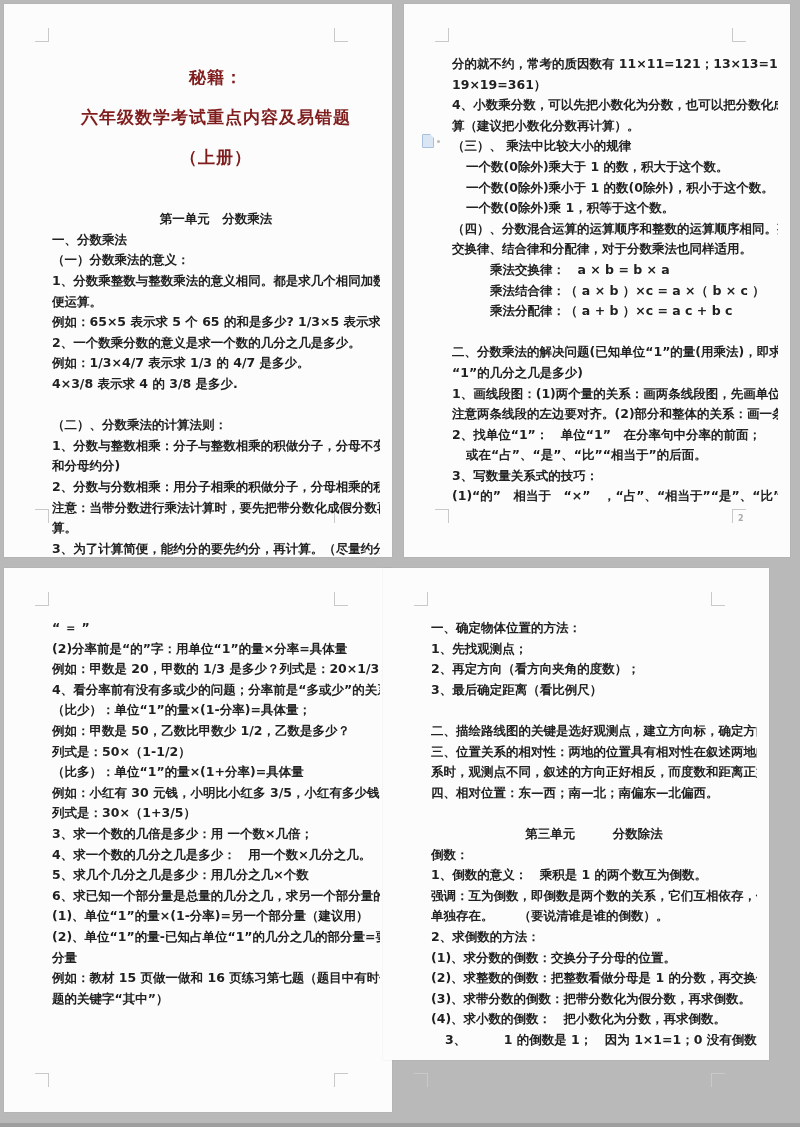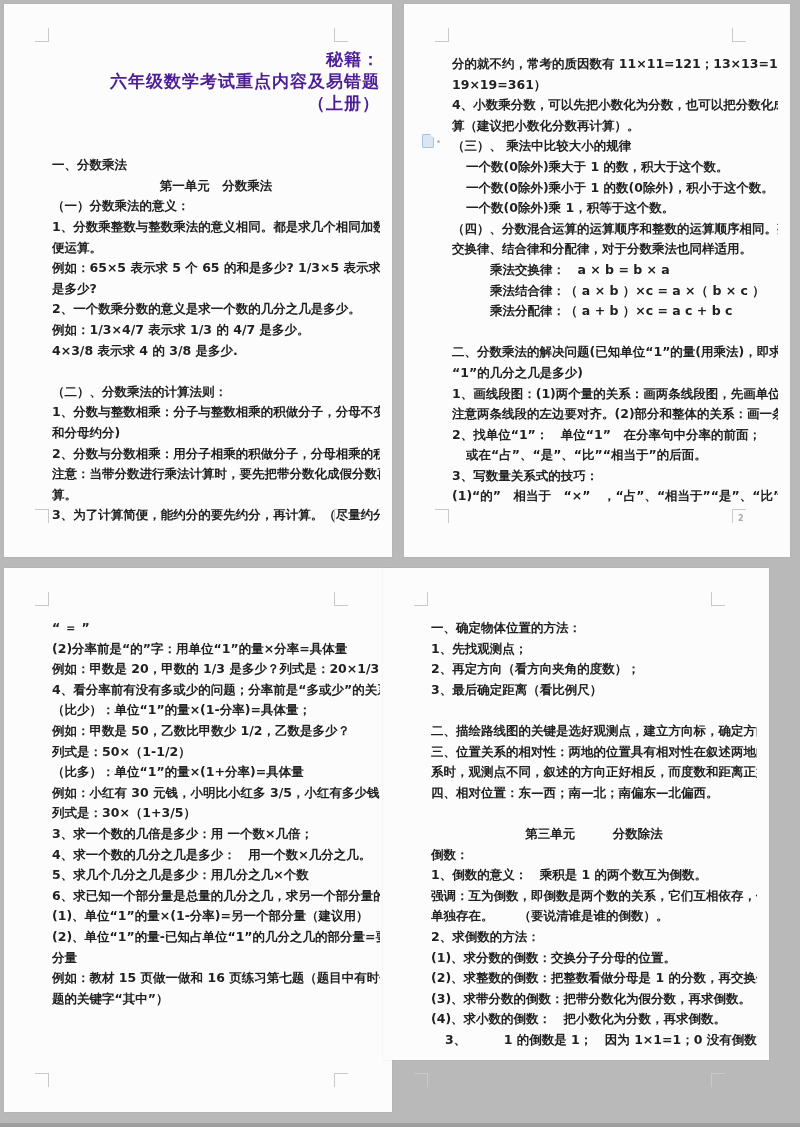--- a/index.html
+++ b/index.html
@@ -18,21 +18,21 @@
   .pg-tl{left:4px;top:4px;width:388px;height:553px;}
   .pg-tr{left:404px;top:4px;width:386px;height:553px;}
   .pg-bl{left:4px;top:568px;width:388px;height:544px;}
   .pg-br{left:383px;top:568px;width:386px;height:492px;}
   .page-lines{
     position:absolute;left:48px;right:12px;top:50px;
     color:#212121;font-weight:bold;font-size:12.5px;
   }
   .pg-tl .page-lines{top:44px;}
   .line{height:20.6px;line-height:20.6px;white-space:pre;overflow:hidden;}
-  .l-title{height:22px;line-height:22px;font-size:17px;text-align:right;color:#4c1d95;letter-spacing:1px;}
+  .l-title{height:22px;line-height:22px;font-size:17px;text-align:center;color:#7f1d1d;letter-spacing:1px;margin-top:18px;}
   .l-center{text-align:center;}
   .l-indent{padding-left:14px;}
   .l-formula{padding-left:38px;}
   .l-blank{height:20.6px;}
   
   .mark{position:absolute;width:13px;height:13px;pointer-events:none;}
   .mark-tl{left:31px;top:24px;border-right:1px solid #c9c9c9;border-bottom:1px solid #c9c9c9;}
   .mark-tr{right:44px;top:24px;border-left:1px solid #c9c9c9;border-bottom:1px solid #c9c9c9;}
   .mark-bl{left:31px;top:505px;border-right:1px solid #c9c9c9;border-top:1px solid #c9c9c9;}
   .mark-br{right:44px;top:505px;border-left:1px solid #c9c9c9;border-top:1px solid #c9c9c9;}
@@ -66,27 +66,26 @@
   <div class="mark mark-tl"></div>
   <div class="mark mark-tr"></div>
   <div class="mark mark-bl"></div>
   <div class="mark mark-br"></div>
   <div class="page-lines">
       <div class="line l-title">秘籍：</div>
       <div class="line l-title">六年级数学考试重点内容及易错题</div>
       <div class="line l-title">（上册）</div>
       <div class="line l-blank"></div>
       <div class="line l-blank"></div>
+      <div class="line l-center">第一单元　分数乘法</div>
       <div class="line l-body">一、分数乘法</div>
-      <div class="line l-center">第一单元　分数乘法</div>
       <div class="line l-body">（一）分数乘法的意义：</div>
       <div class="line l-body">1、分数乘整数与整数乘法的意义相同。都是求几个相同加数的和的简</div>
       <div class="line l-body">便运算。</div>
       <div class="line l-body">例如：65×5 表示求 5 个 65 的和是多少? 1/3×5 表示求 5 个 1/3 的和</div>
-      <div class="line l-body">是多少?</div>
       <div class="line l-body">2、一个数乘分数的意义是求一个数的几分之几是多少。</div>
       <div class="line l-body">例如：1/3×4/7 表示求 1/3 的 4/7 是多少。</div>
       <div class="line l-body">4×3/8 表示求 4 的 3/8 是多少.</div>
       <div class="line l-blank"></div>
       <div class="line l-body">（二）、分数乘法的计算法则：</div>
       <div class="line l-body">1、分数与整数相乘：分子与整数相乘的积做分子，分母不变。(整数</div>
       <div class="line l-body">和分母约分)</div>
       <div class="line l-body">2、分数与分数相乘：用分子相乘的积做分子，分母相乘的积做分母。</div>
       <div class="line l-body">注意：当带分数进行乘法计算时，要先把带分数化成假分数再进行计</div>
       <div class="line l-body">算。</div>

